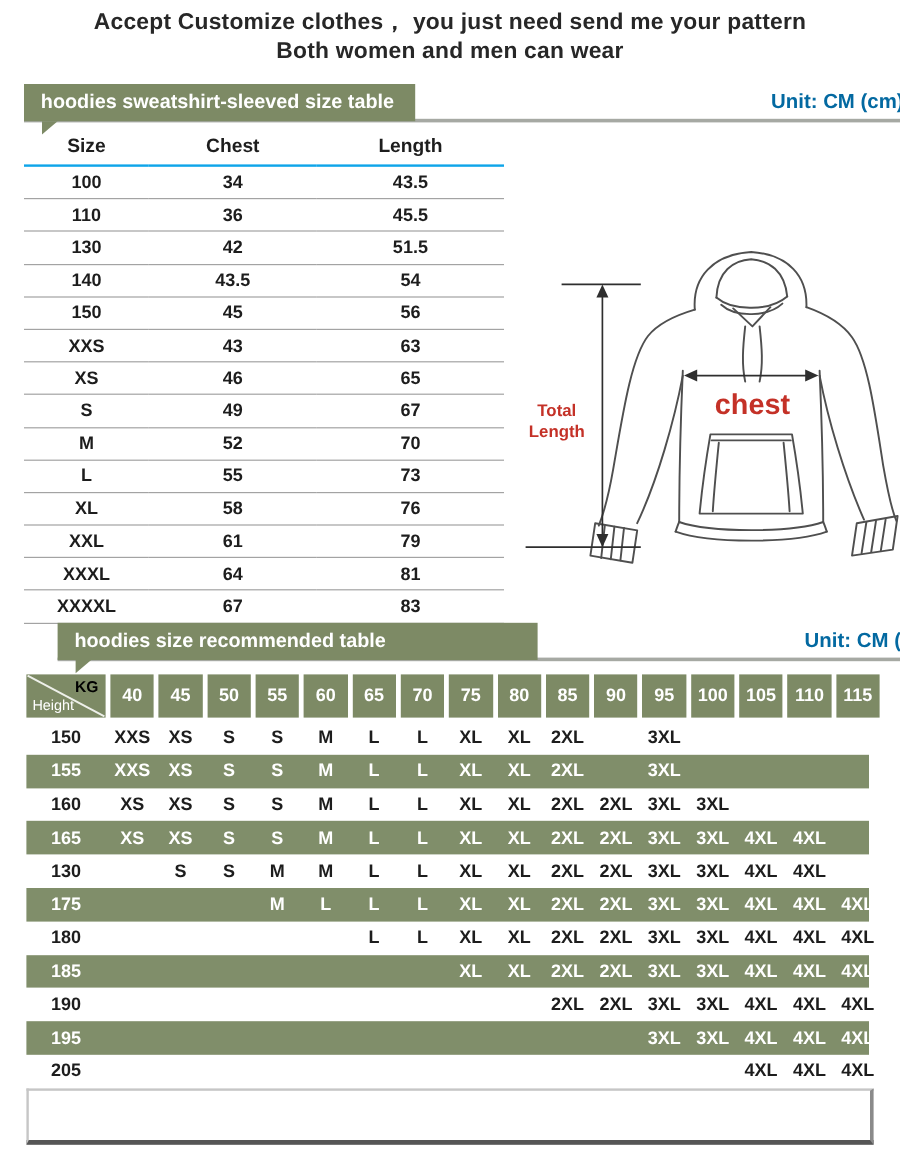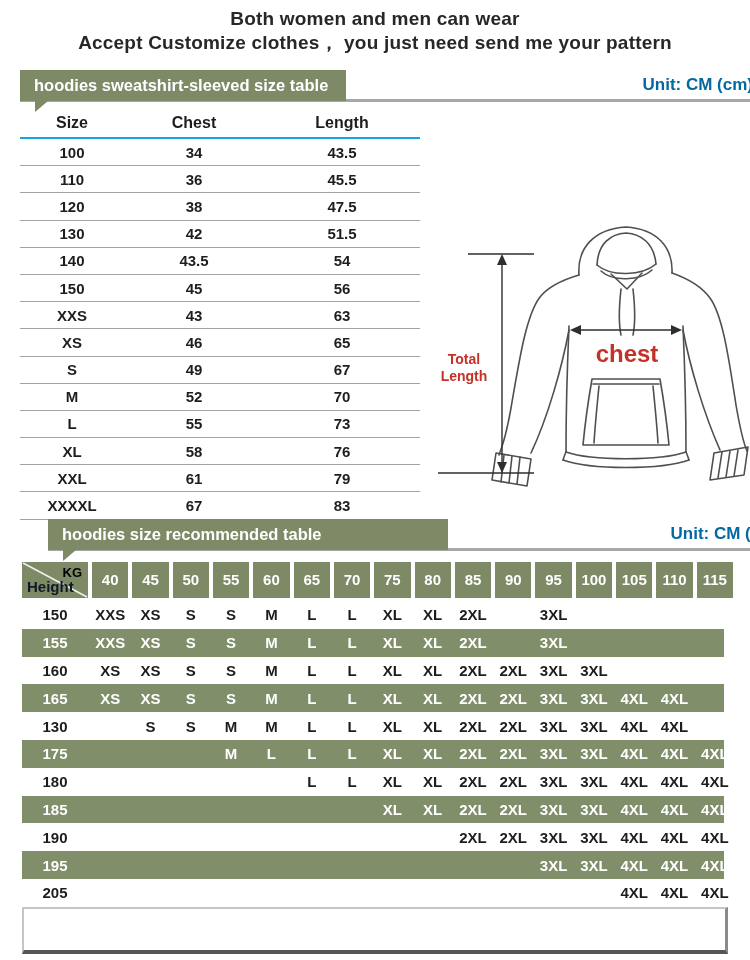--- a/index.html
+++ b/index.html
@@ -28,56 +28,56 @@
 
   
   .size-table { position:absolute; top:109px; left:20px; width:400px;
     border-collapse:collapse; table-layout:fixed; }
   .size-table th { font-size:16px; font-weight:bold; height:26px;
     border-bottom:2px solid #0ea5e9; text-align:center; color:#1d1d1d; }
   .size-table td { font-size:15px; font-weight:bold; height:24.2px;
     border-bottom:1px solid #a3a3a3; text-align:center; color:#1d1d1d; }
 
   
-  .figure { position:absolute; top:212px; left:430px; width:320px; height:300px; }
+  .figure { position:absolute; top:195px; left:430px; width:320px; height:300px; }
   .figure text { font-family:"Liberation Sans", sans-serif; }
   .red-label { fill:var(--red); font-weight:bold; }
 
   
   .matrix { position:absolute; top:562px; left:22px; width:711px; }
   .m-header { display:grid; grid-template-columns:66px repeat(16,1fr);
     column-gap:4px; height:36px; }
   .m-cell { background:var(--green); color:#fff; font-weight:bold; font-size:15px;
     text-align:center; line-height:36px; }
   .m-corner { position:relative; background:var(--green); }
   .m-corner svg { position:absolute; inset:0; width:100%; height:100%; }
   .m-corner .kg { position:absolute; top:3px; right:6px; font-size:13px; color:#000000; font-weight:bold; }
-  .m-corner .ht { position:absolute; bottom:3px; left:5px; font-size:15px; color:#0f172a; font-weight:bold; }
+  .m-corner .ht { position:absolute; bottom:3px; left:5px; font-size:12px; color:#ffffff; font-weight:normal; }
   .m-rows { margin-top:3px; }
   .m-row { display:grid; grid-template-columns:66px repeat(16,1fr); column-gap:4px;
     height:27.8px; align-items:center; text-align:center;
     font-weight:bold; font-size:15px; color:#1d1d1d; }
   .m-row.shaded { color:#fff;
     background:linear-gradient(90deg, var(--rowgreen) 0, var(--rowgreen) calc(100% - 9px), transparent calc(100% - 9px)); }
 
   
   .footer { position:absolute; top:907px; left:22px; width:706px; height:47px;
     box-sizing:border-box; background:#fff;
     border:2px solid #c6c6c6; border-right:3px solid #8a8a8a; border-bottom:4px solid #565656;
     padding:4px 0 0 20px; font-weight:bold; font-size:15px; color:#1f1f1f; }
   .footer .row1 { word-spacing:4px; line-height:19px; }
   .footer .row1 .inch { margin-left:52px; word-spacing:0; }
   .footer .row2 { line-height:20px; word-spacing:1px; }
 </style>
 </head>
 <body>
 
 <div class="heading">
+  <div>Accept Customize clothes，  you just need send me your pattern</div>
   <div>Both women and men can wear</div>
-  <div>Accept Customize clothes，  you just need send me your pattern</div>
 </div>
 
 <div class="banner-wrap" style="top:70px;">
   <div class="banner-box">hoodies sweatshirt-sleeved size table</div>
   <div class="banner-tail"></div>
   <div class="unit">Unit: CM (cm)</div>
 </div>
 
 <table class="size-table">
   <colgroup>
@@ -97,25 +97,20 @@
         <td>100</td>
         <td>34</td>
         <td>43.5</td>
       </tr>
       <tr>
         <td>110</td>
         <td>36</td>
         <td>45.5</td>
       </tr>
       <tr>
-        <td>120</td>
-        <td>38</td>
-        <td>47.5</td>
-      </tr>
-      <tr>
         <td>130</td>
         <td>42</td>
         <td>51.5</td>
       </tr>
       <tr>
         <td>140</td>
         <td>43.5</td>
         <td>54</td>
       </tr>
       <tr>
@@ -150,20 +145,25 @@
       </tr>
       <tr>
         <td>XL</td>
         <td>58</td>
         <td>76</td>
       </tr>
       <tr>
         <td>XXL</td>
         <td>61</td>
         <td>79</td>
+      </tr>
+      <tr>
+        <td>XXXL</td>
+        <td>64</td>
+        <td>81</td>
       </tr>
       <tr>
         <td>XXXXL</td>
         <td>67</td>
         <td>83</td>
       </tr>
     </tbody>
 </table>
 
 <div class="figure">

